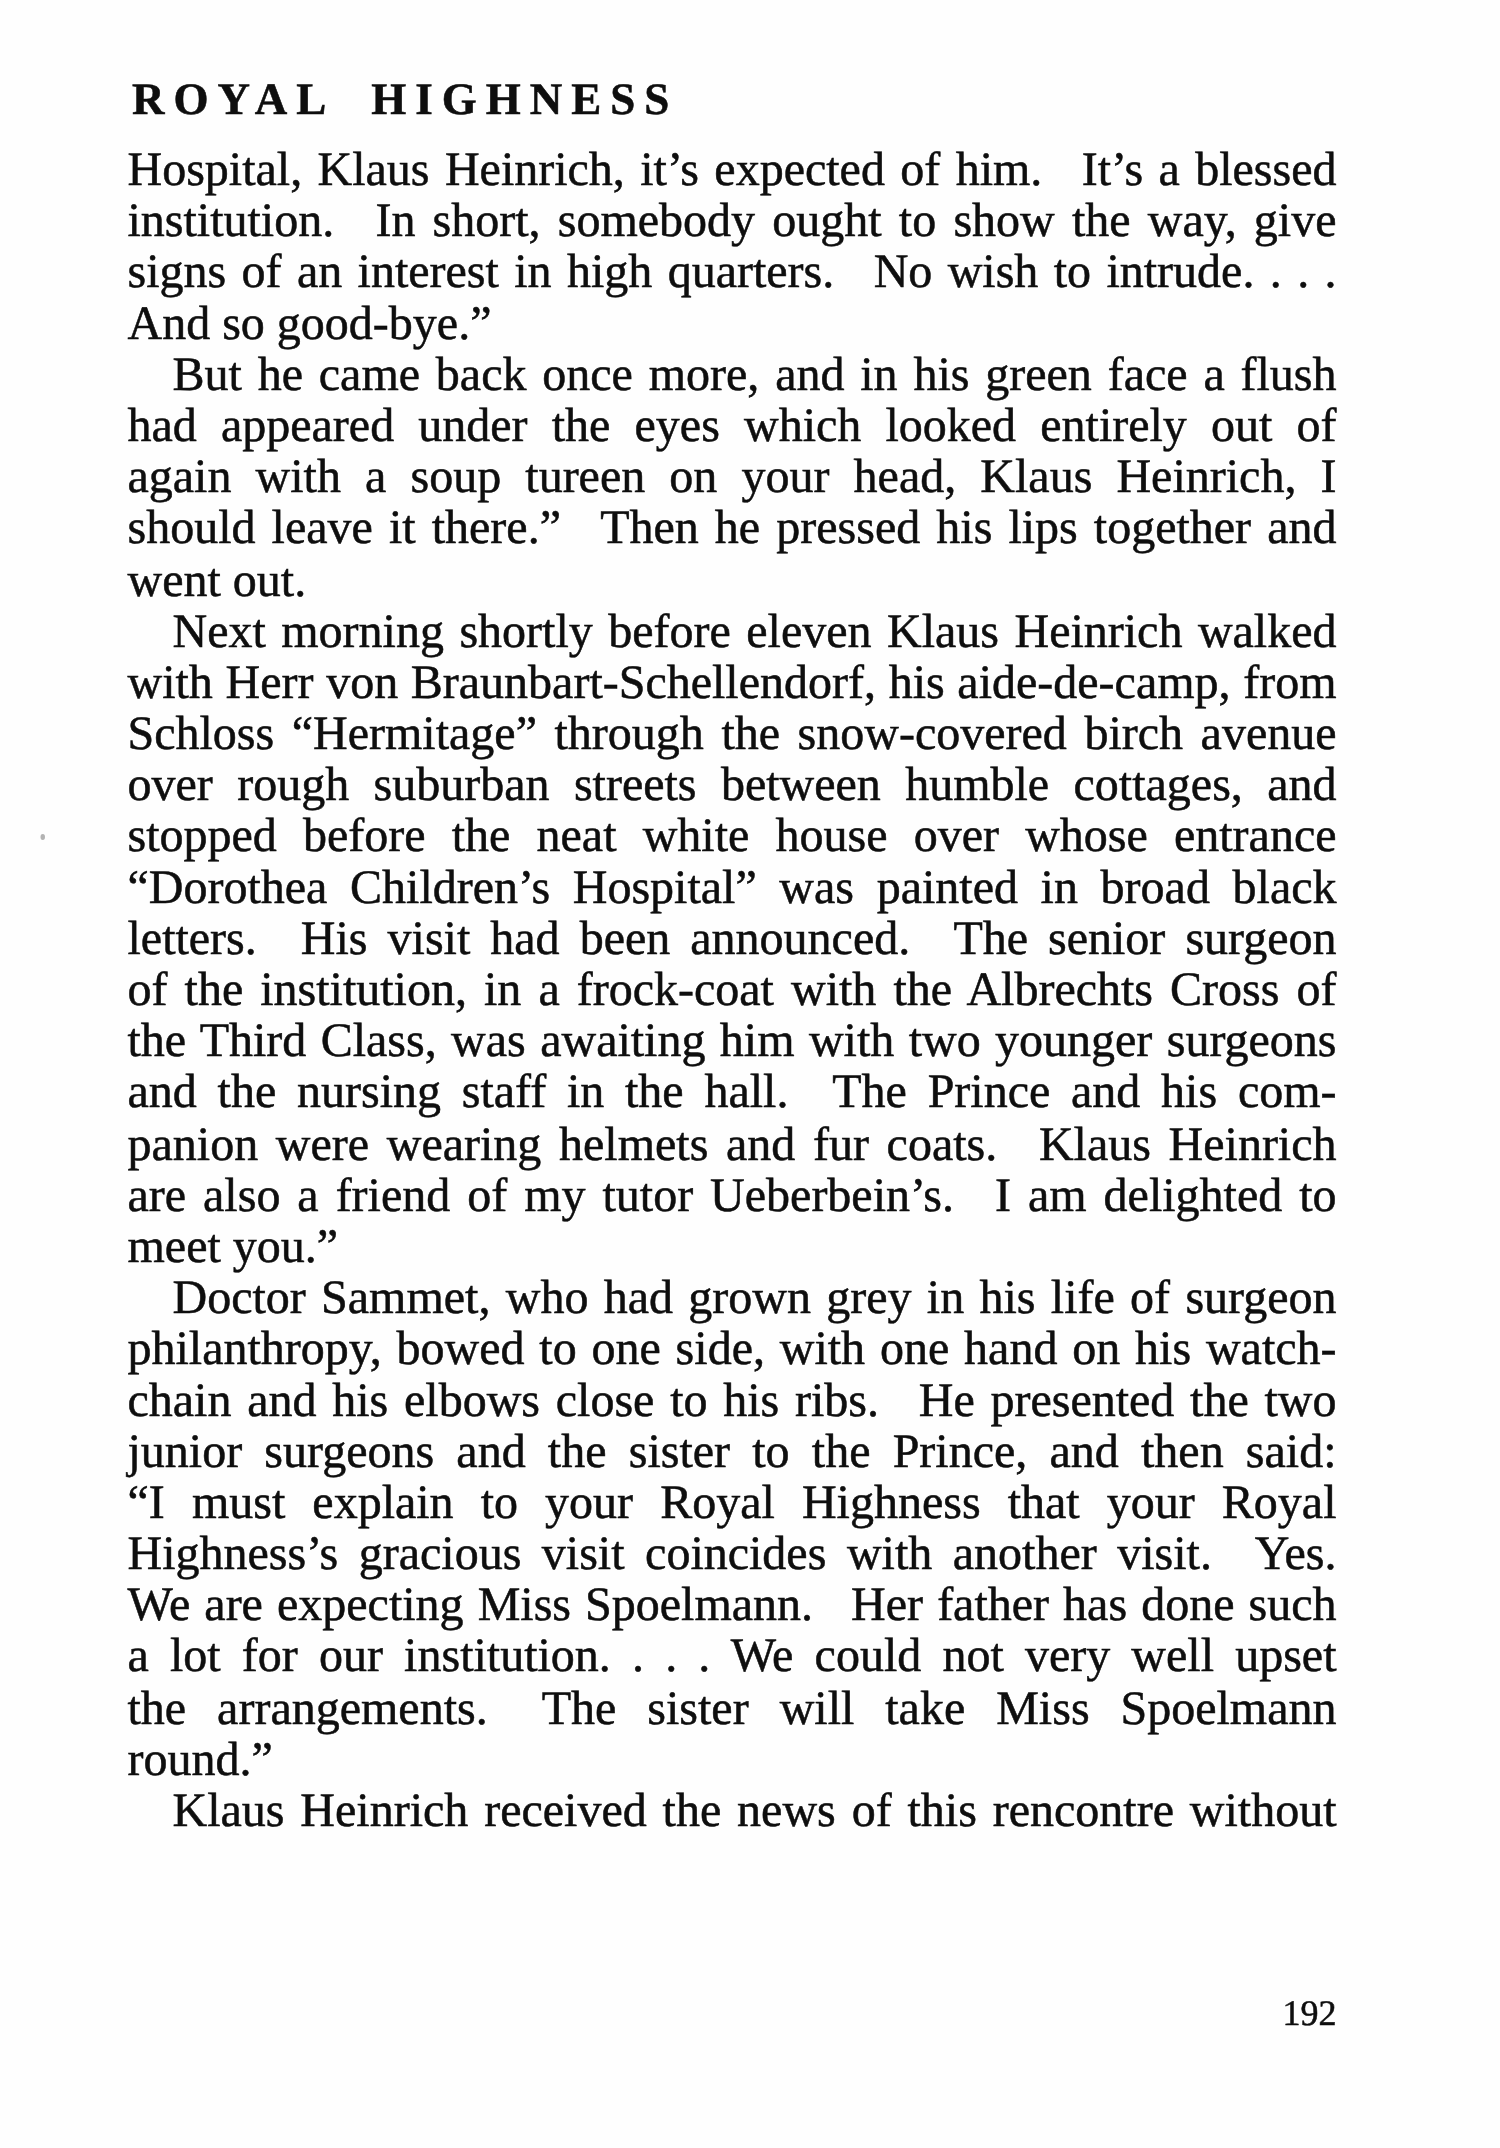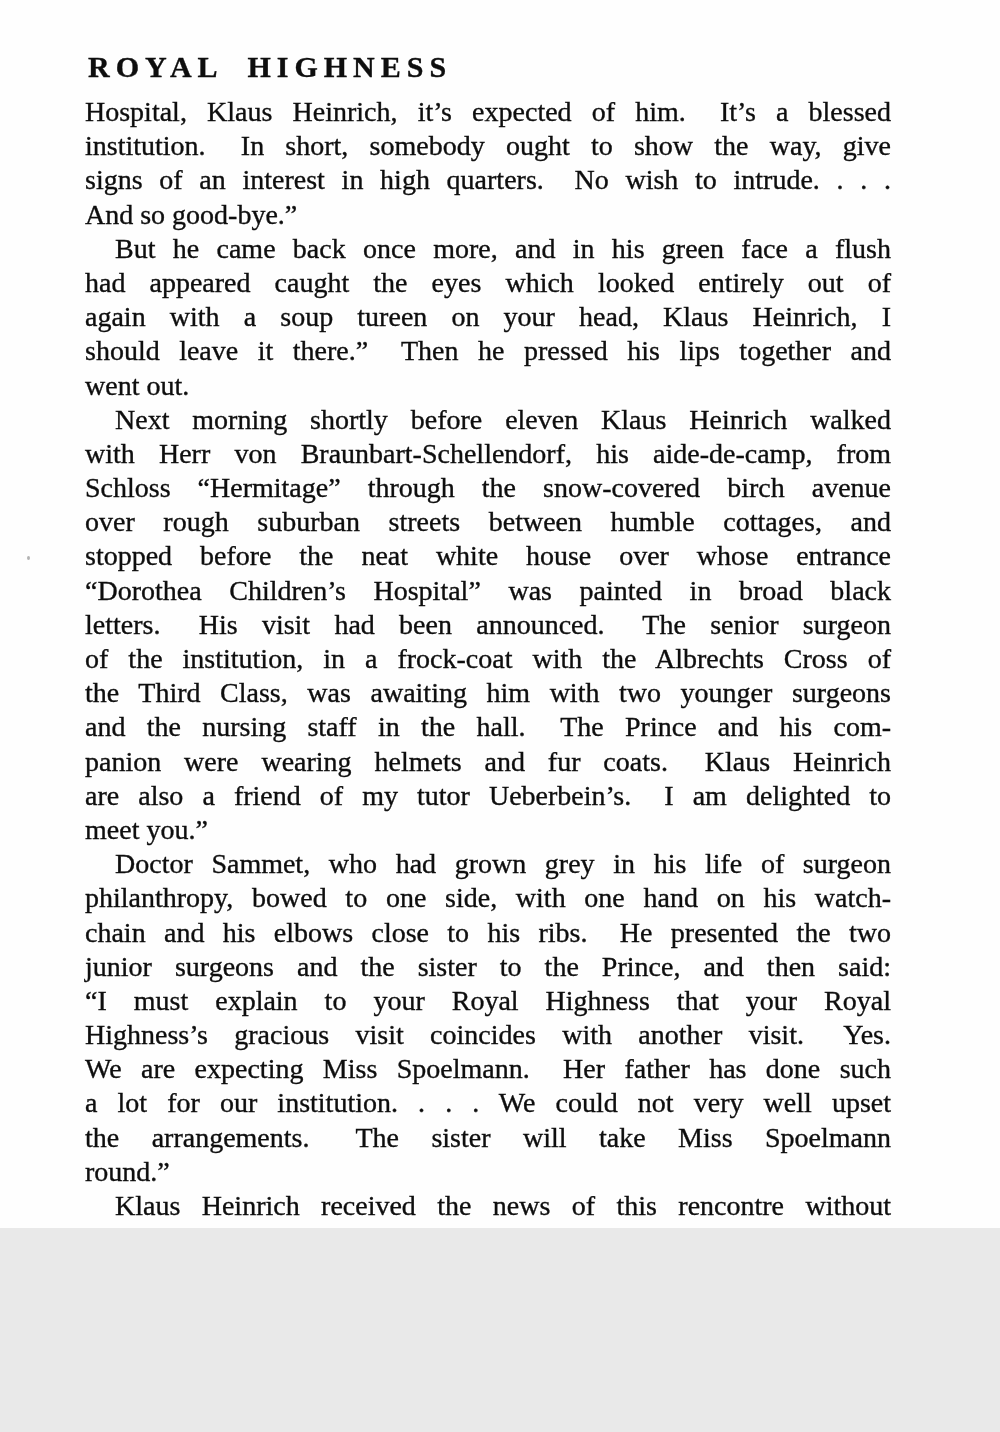--- a/index.html
+++ b/index.html
@@ -3,21 +3,21 @@
 <meta charset="utf-8">
 <style>
   html, body {
     margin: 0;
     padding: 0;
     background: #e9e9e9;
   }
   .page {
     position: relative;
     width: 1000px;
-    height: 1228px;
+    height: 1432px;
     background: #fefefe;
     color: #0e0e0e;
     font-family: "Liberation Serif", "DejaVu Serif", serif;
     overflow: hidden;
     -webkit-text-stroke: 0.35px currentColor;
   }
   
   .page::before {
     content: "";
     position: absolute;
@@ -44,21 +44,21 @@
   .text-block {
     position: absolute;
     left: 85px;
     top: 95px;
     width: 806px;
   }
   .paragraph {
     margin: 0;
   }
   .line {
-    font-size: 28px;
+    font-size: 32px;
     line-height: 34.2px;
     height: 34.2px;
     white-space: normal;
   }
   .line.just {
     text-align: justify;
     text-align-last: justify;
   }
   .line.flush {
     text-align: left;
@@ -84,21 +84,21 @@
 
   <main class="text-block" id="text-block">
       <div class="paragraph">
         <div class="line just">Hospital, Klaus Heinrich, it’s expected of him.  It’s a blessed</div>
         <div class="line just">institution.  In short, somebody ought to show the way, give</div>
         <div class="line just">signs of an interest in high quarters.  No wish to intrude. . . .</div>
         <div class="line flush">And so good-bye.”</div>
       </div>
       <div class="paragraph">
         <div class="line just indent">But he came back once more, and in his green face a flush</div>
-        <div class="line just">had appeared caught the eyes which looked entirely out of</div>
+        <div class="line just">had appeared under the eyes which looked entirely out of</div>
         <div class="line just">again with a soup tureen on your head, Klaus Heinrich, I</div>
         <div class="line just">should leave it there.”  Then he pressed his lips together and</div>
         <div class="line flush">went out.</div>
       </div>
       <div class="paragraph">
         <div class="line just indent">Next morning shortly before eleven Klaus Heinrich walked</div>
         <div class="line just">with Herr von Braunbart-Schellendorf, his aide-de-camp, from</div>
         <div class="line just">Schloss “Hermitage” through the snow-covered birch avenue</div>
         <div class="line just">over rough suburban streets between humble cottages, and</div>
         <div class="line just">stopped before the neat white house over whose entrance</div>

